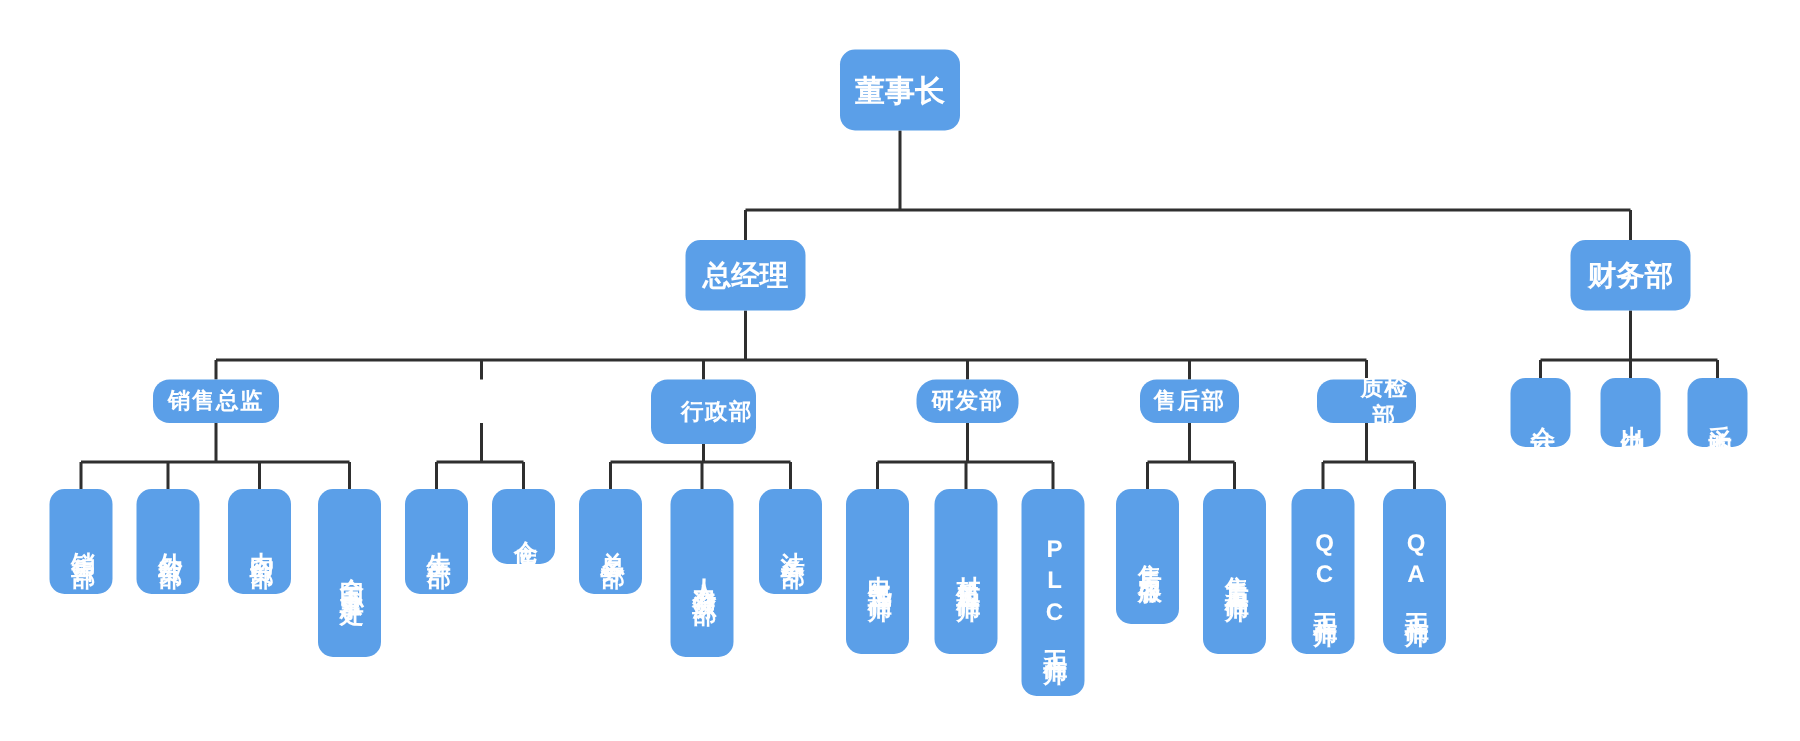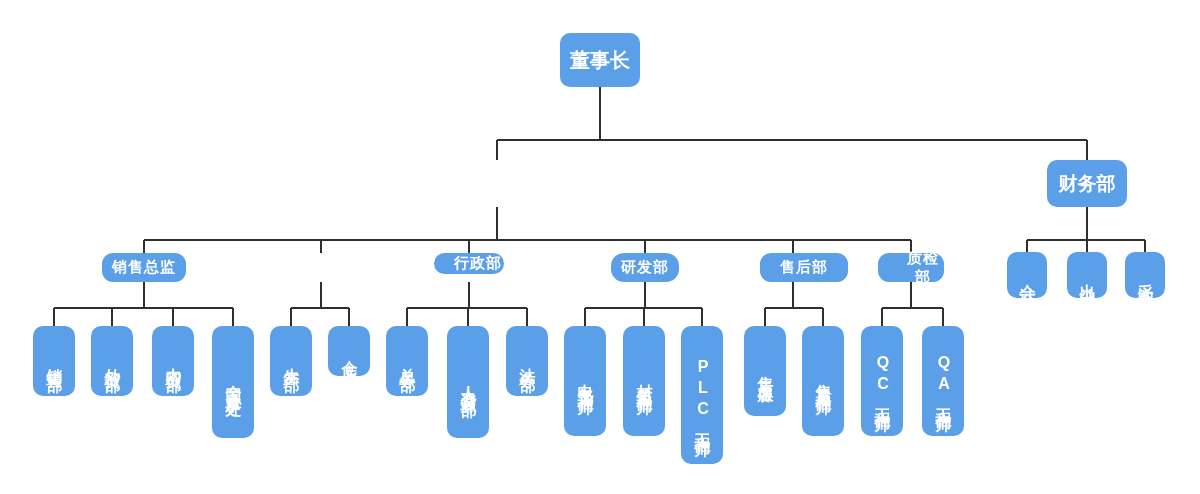--- a/index.html
+++ b/index.html
@@ -71,26 +71,27 @@
 
     <path d="M645 282 V308 M585 308 H702 M585 308 V326 M644 308 V326 M702 308 V326"></path>
 
     <path d="M793 282 V308 M765 308 H823 M765 308 V326 M823 308 V326"></path>
 
     <path d="M911 282 V308 M882 308 H943 M882 308 V326 M943 308 V326"></path>
   </svg>
 
   <div class="node lvl1" style="left:560px; top:33px; width:80px; height:54px;">董事长</div>
 
+  <div class="node lvl2" style="left:457px; top:160px; width:80px; height:47px;">总经理</div>
   <div class="node lvl2" style="left:1047px; top:160px; width:80px; height:47px;">财务部</div>
 
   <div class="node lvl3" style="left:102px; top:253px; width:84px; height:29px;">销售总监</div>
-  <div class="node lvl3" style="left:434px; top:253px; width:70px; height:21px;padding-left:18px;">行政部</div>
+  <div class="node lvl3" style="left:434px; top:253px; width:70px; height:43px;padding-left:18px;">行政部</div>
   <div class="node lvl3" style="left:611px; top:253px; width:68px; height:29px;border-radius:13px;">研发部</div>
-  <div class="node lvl3" style="left:760px; top:253px; width:88px; height:29px;">售后部</div>
+  <div class="node lvl3" style="left:760px; top:253px; width:66px; height:29px;">售后部</div>
   <div class="node lvl3" style="left:878px; top:253px; width:66px; height:29px;padding-left:24px;">质检部</div>
 
   <div class="node vert" style="left:1007px; top:252px; width:40px; height:46px;">会计</div>
   <div class="node vert" style="left:1067px; top:252px; width:40px; height:46px;">出纳</div>
   <div class="node vert" style="left:1125px; top:252px; width:40px; height:46px;">采购</div>
 
   <div class="node vert" style="left:33px; top:326px; width:42px; height:70px;">销售部</div>
   <div class="node vert" style="left:91px; top:326px; width:42px; height:70px;">外贸部</div>
   <div class="node vert" style="left:152px; top:326px; width:42px; height:70px;">内贸部</div>
   <div class="node vert" style="left:212px; top:326px; width:42px; height:112px;">全国办事处</div>

